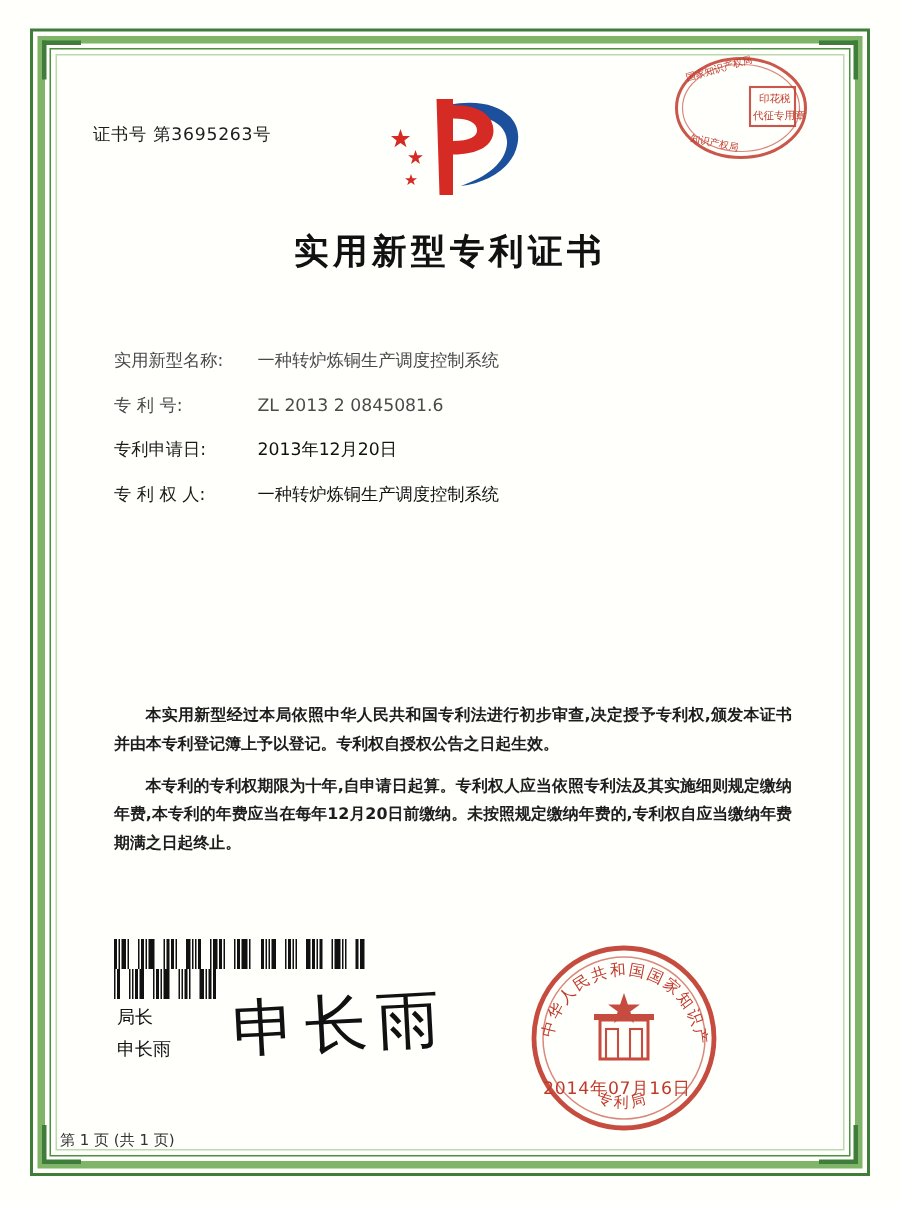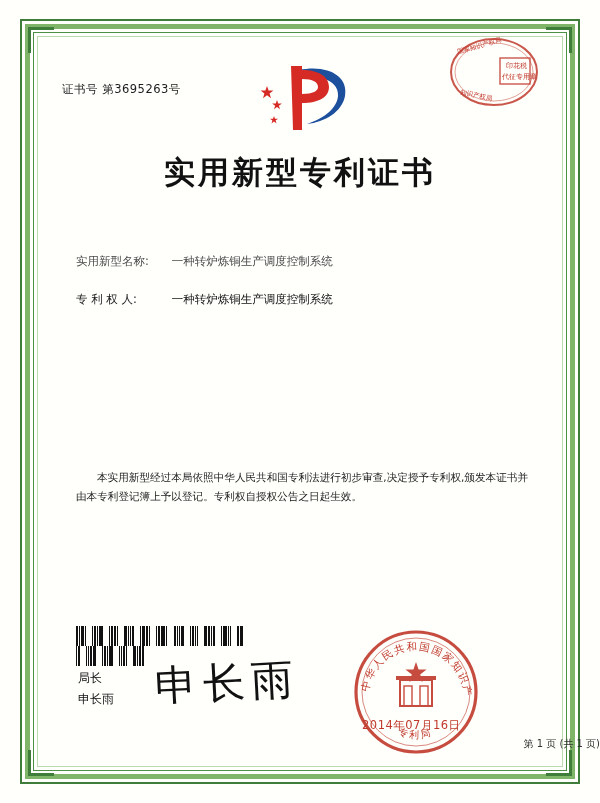--- a/index.html
+++ b/index.html
@@ -94,39 +94,38 @@
   }
 
   
   .doc-title {
     position: absolute;
     left: 0; right: 0;
     top: 152px;
     text-align: center;
     font-family: "DejaVu Serif", "Liberation Serif", serif;
     font-weight: bold;
-    font-size: 31px;
+    font-size: 23px;
     letter-spacing: 3px;
     color: #111;
   }
 
   
   .fields {
     position: absolute;
     left: 76px;
     top: 232px;
     width: 450px;
     font-size: 11.5px;
     color: #1b1b1b;
   }
   .field-row {
     margin-bottom: 12.5px;
     white-space: nowrap;
     line-height: 17px;
-    margin-top: 21px;
   }
   .field-row .lbl {
     display: inline-block;
     min-width: 92px;
     color: #1b1b1b;
   }
   .field-row .val {
     color: #111;
   }
   .field-row.gray .lbl, .field-row.gray .val { color: #4a4a4a; }
@@ -134,20 +133,21 @@
   
   .body-text {
     position: absolute;
     left: 76px;
     top: 468px;
     width: 452px;
     font-size: 10.6px;
     line-height: 19px;
     color: #1d1d1d;
     text-align: justify;
+    font-weight: bold;
   }
   .body-text p {
     margin: 0 0 9px 0;
     text-indent: 21px;
   }
 
   
   .barcode {
     position: absolute;
     left: 76px;
@@ -198,24 +198,25 @@
     font-size: 11.5px;
     color: #c0392b;
     letter-spacing: 0.5px;
     white-space: nowrap;
   }
 
   
   .footer {
     position: absolute;
     left: 0; right: 0;
-    bottom: 52px;
-    text-align: right;
+    bottom: 36px;
+    text-align: left;
     font-size: 10px;
     color: #333;
+    padding-left: 40px;
   }
 </style>
 </head>
 <body>
 
 <div class="page">
   <div class="paper"></div>
 
   <div class="frame-outer"></div>
   <div class="frame-inner"></div>
@@ -256,28 +257,37 @@
     </svg>
   </div>
 
   <div class="doc-title">实用新型专利证书</div>
 
   <div class="fields">
     <div class="field-row gray">
       <span class="lbl">实用新型名称:</span>
       <span class="val">一种转炉炼铜生产调度控制系统</span>
     </div>
+    <div class="field-row gray">
+      <span class="lbl">专 利 号:</span>
+      <span class="val">ZL 2013 2 0845081.6</span>
+    </div>
+    <div class="field-row">
+      <span class="lbl">专利申请日:</span>
+      <span class="val">2013年12月20日</span>
+    </div>
     <div class="field-row">
       <span class="lbl">专 利 权 人:</span>
       <span class="val">一种转炉炼铜生产调度控制系统</span>
     </div>
   </div>
 
   <div class="body-text">
     <p>本实用新型经过本局依照中华人民共和国专利法进行初步审查,决定授予专利权,颁发本证书并由本专利登记簿上予以登记。专利权自授权公告之日起生效。</p>
+    <p>本专利的专利权期限为十年,自申请日起算。专利权人应当依照专利法及其实施细则规定缴纳年费,本专利的年费应当在每年12月20日前缴纳。未按照规定缴纳年费的,专利权自应当缴纳年费期满之日起终止。</p>
   </div>
 
   <div class="barcode">
     <span style="width:2px"></span><span style="width:1px"></span><span style="width:3px"></span><span style="width:1px"></span>
     <span style="width:1px"></span><span style="width:2px"></span><span style="width:1px"></span><span style="width:4px"></span>
     <span style="width:1px"></span><span style="width:2px"></span><span style="width:2px"></span><span style="width:1px"></span>
     <span style="width:3px"></span><span style="width:1px"></span><span style="width:1px"></span><span style="width:2px"></span>
     <span style="width:1px"></span><span style="width:3px"></span><span style="width:2px"></span><span style="width:1px"></span>
     <span style="width:1px"></span><span style="width:2px"></span><span style="width:4px"></span><span style="width:1px"></span>
     <span style="width:2px"></span><span style="width:1px"></span><span style="width:1px"></span><span style="width:3px"></span>

